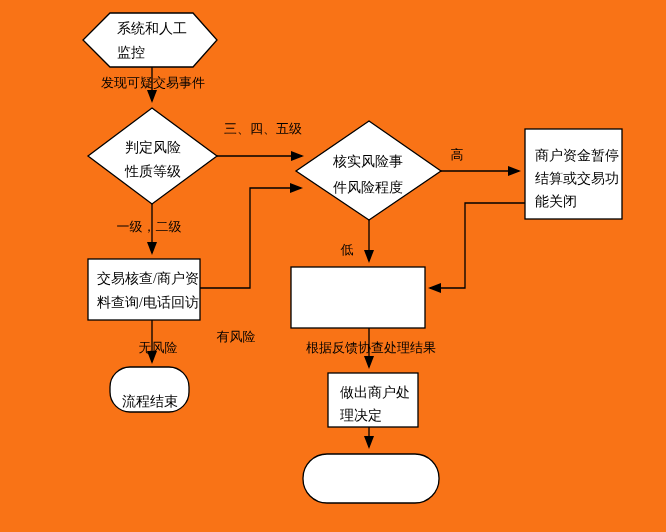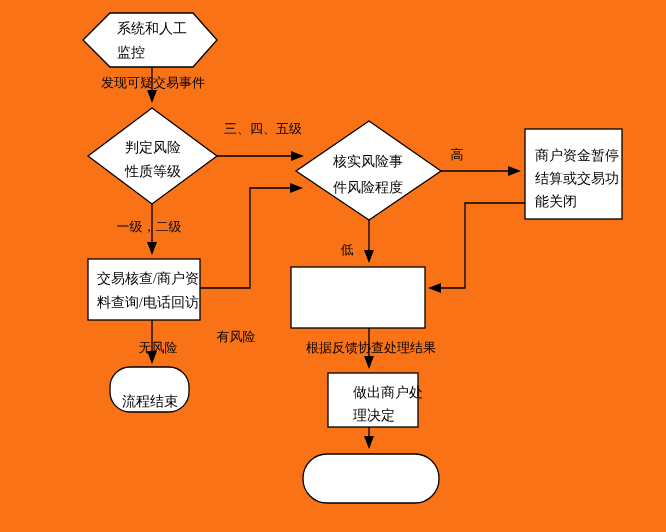--- a/index.html
+++ b/index.html
@@ -95,21 +95,21 @@
 件风险程度</div>
 
   <div class="node-text" style="left:97px; top:267px;">交易核查/商户资
 料查询/电话回访</div>
 
   <div class="node-text tight" style="left:535px; top:144px;">商户资金暂停
 结算或交易功
 能关闭</div>
 
 
-  <div class="node-text tight" style="left:353px; top:381px;">做出商户处
+  <div class="node-text tight" style="left:340px; top:381px;">做出商户处
 理决定</div>
 
   <div class="node-text centered" style="left:150px; top:390px;">流程结束</div>
 
 
   <div class="edge-label" style="left:153px; top:83px;">发现可疑交易事件</div>
 
   <div class="edge-label" style="left:263px; top:129px;">三、四、五级</div>
 
   <div class="edge-label" style="left:149px; top:227px;">一级，二级</div>

